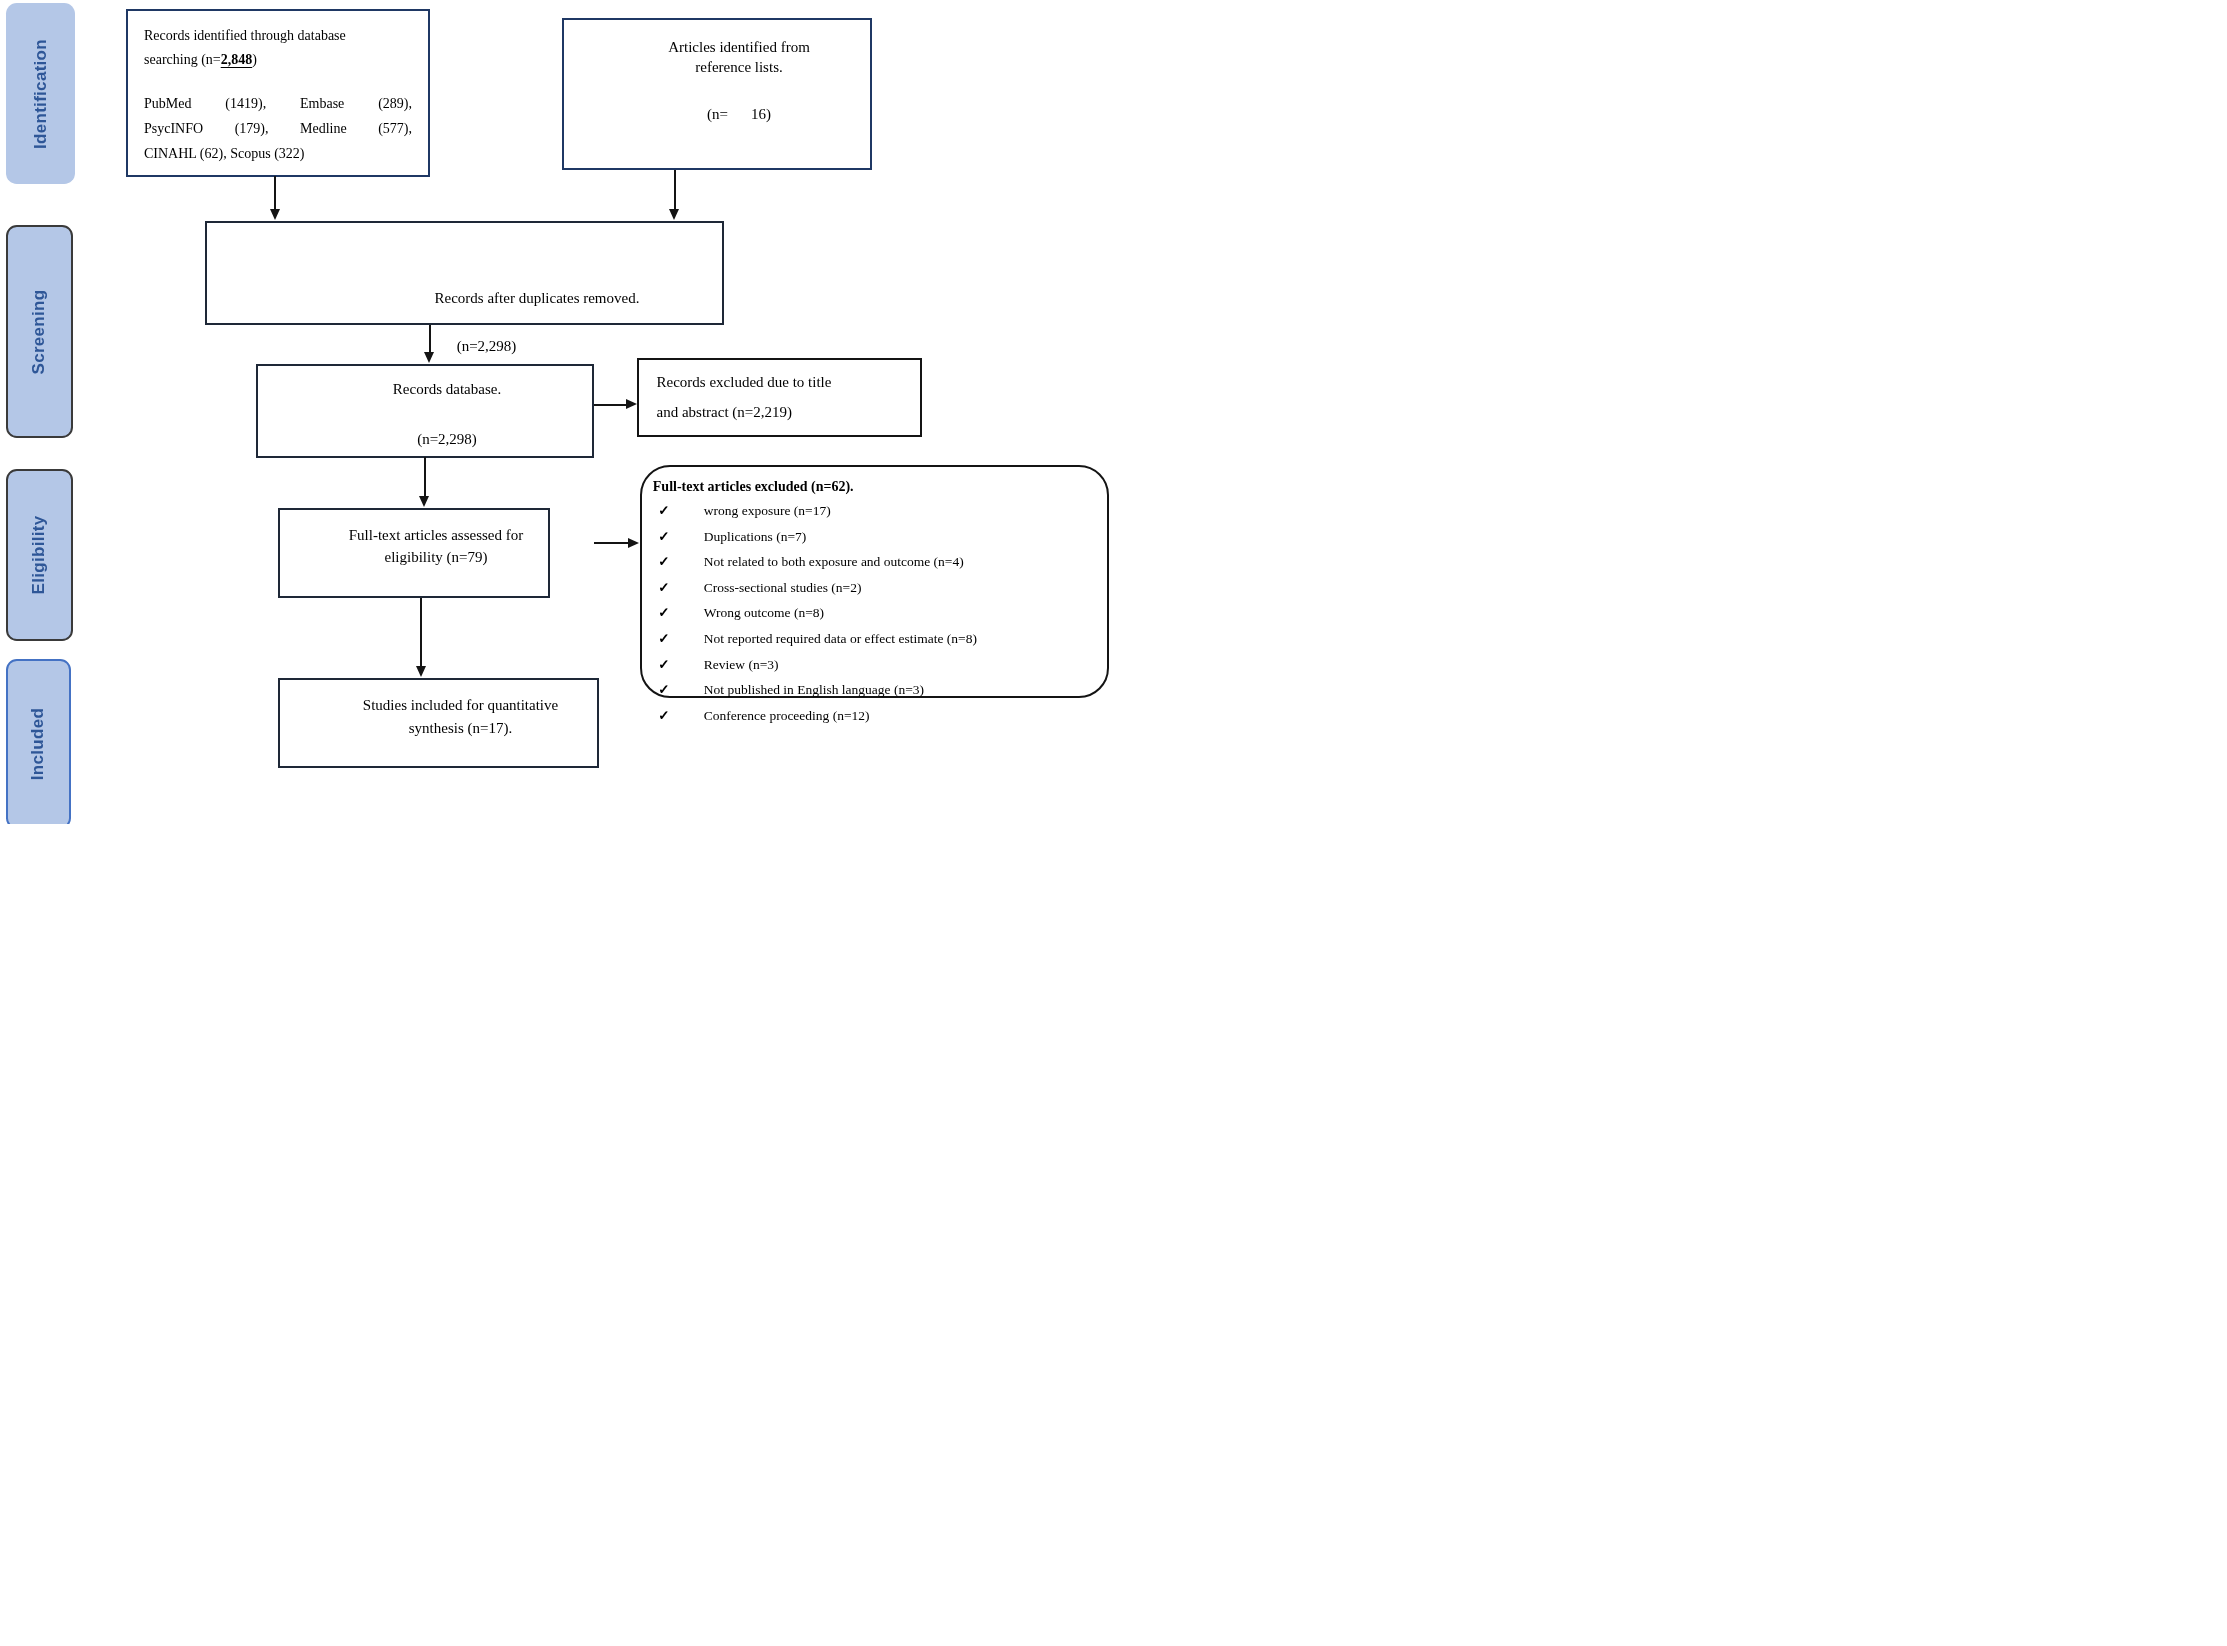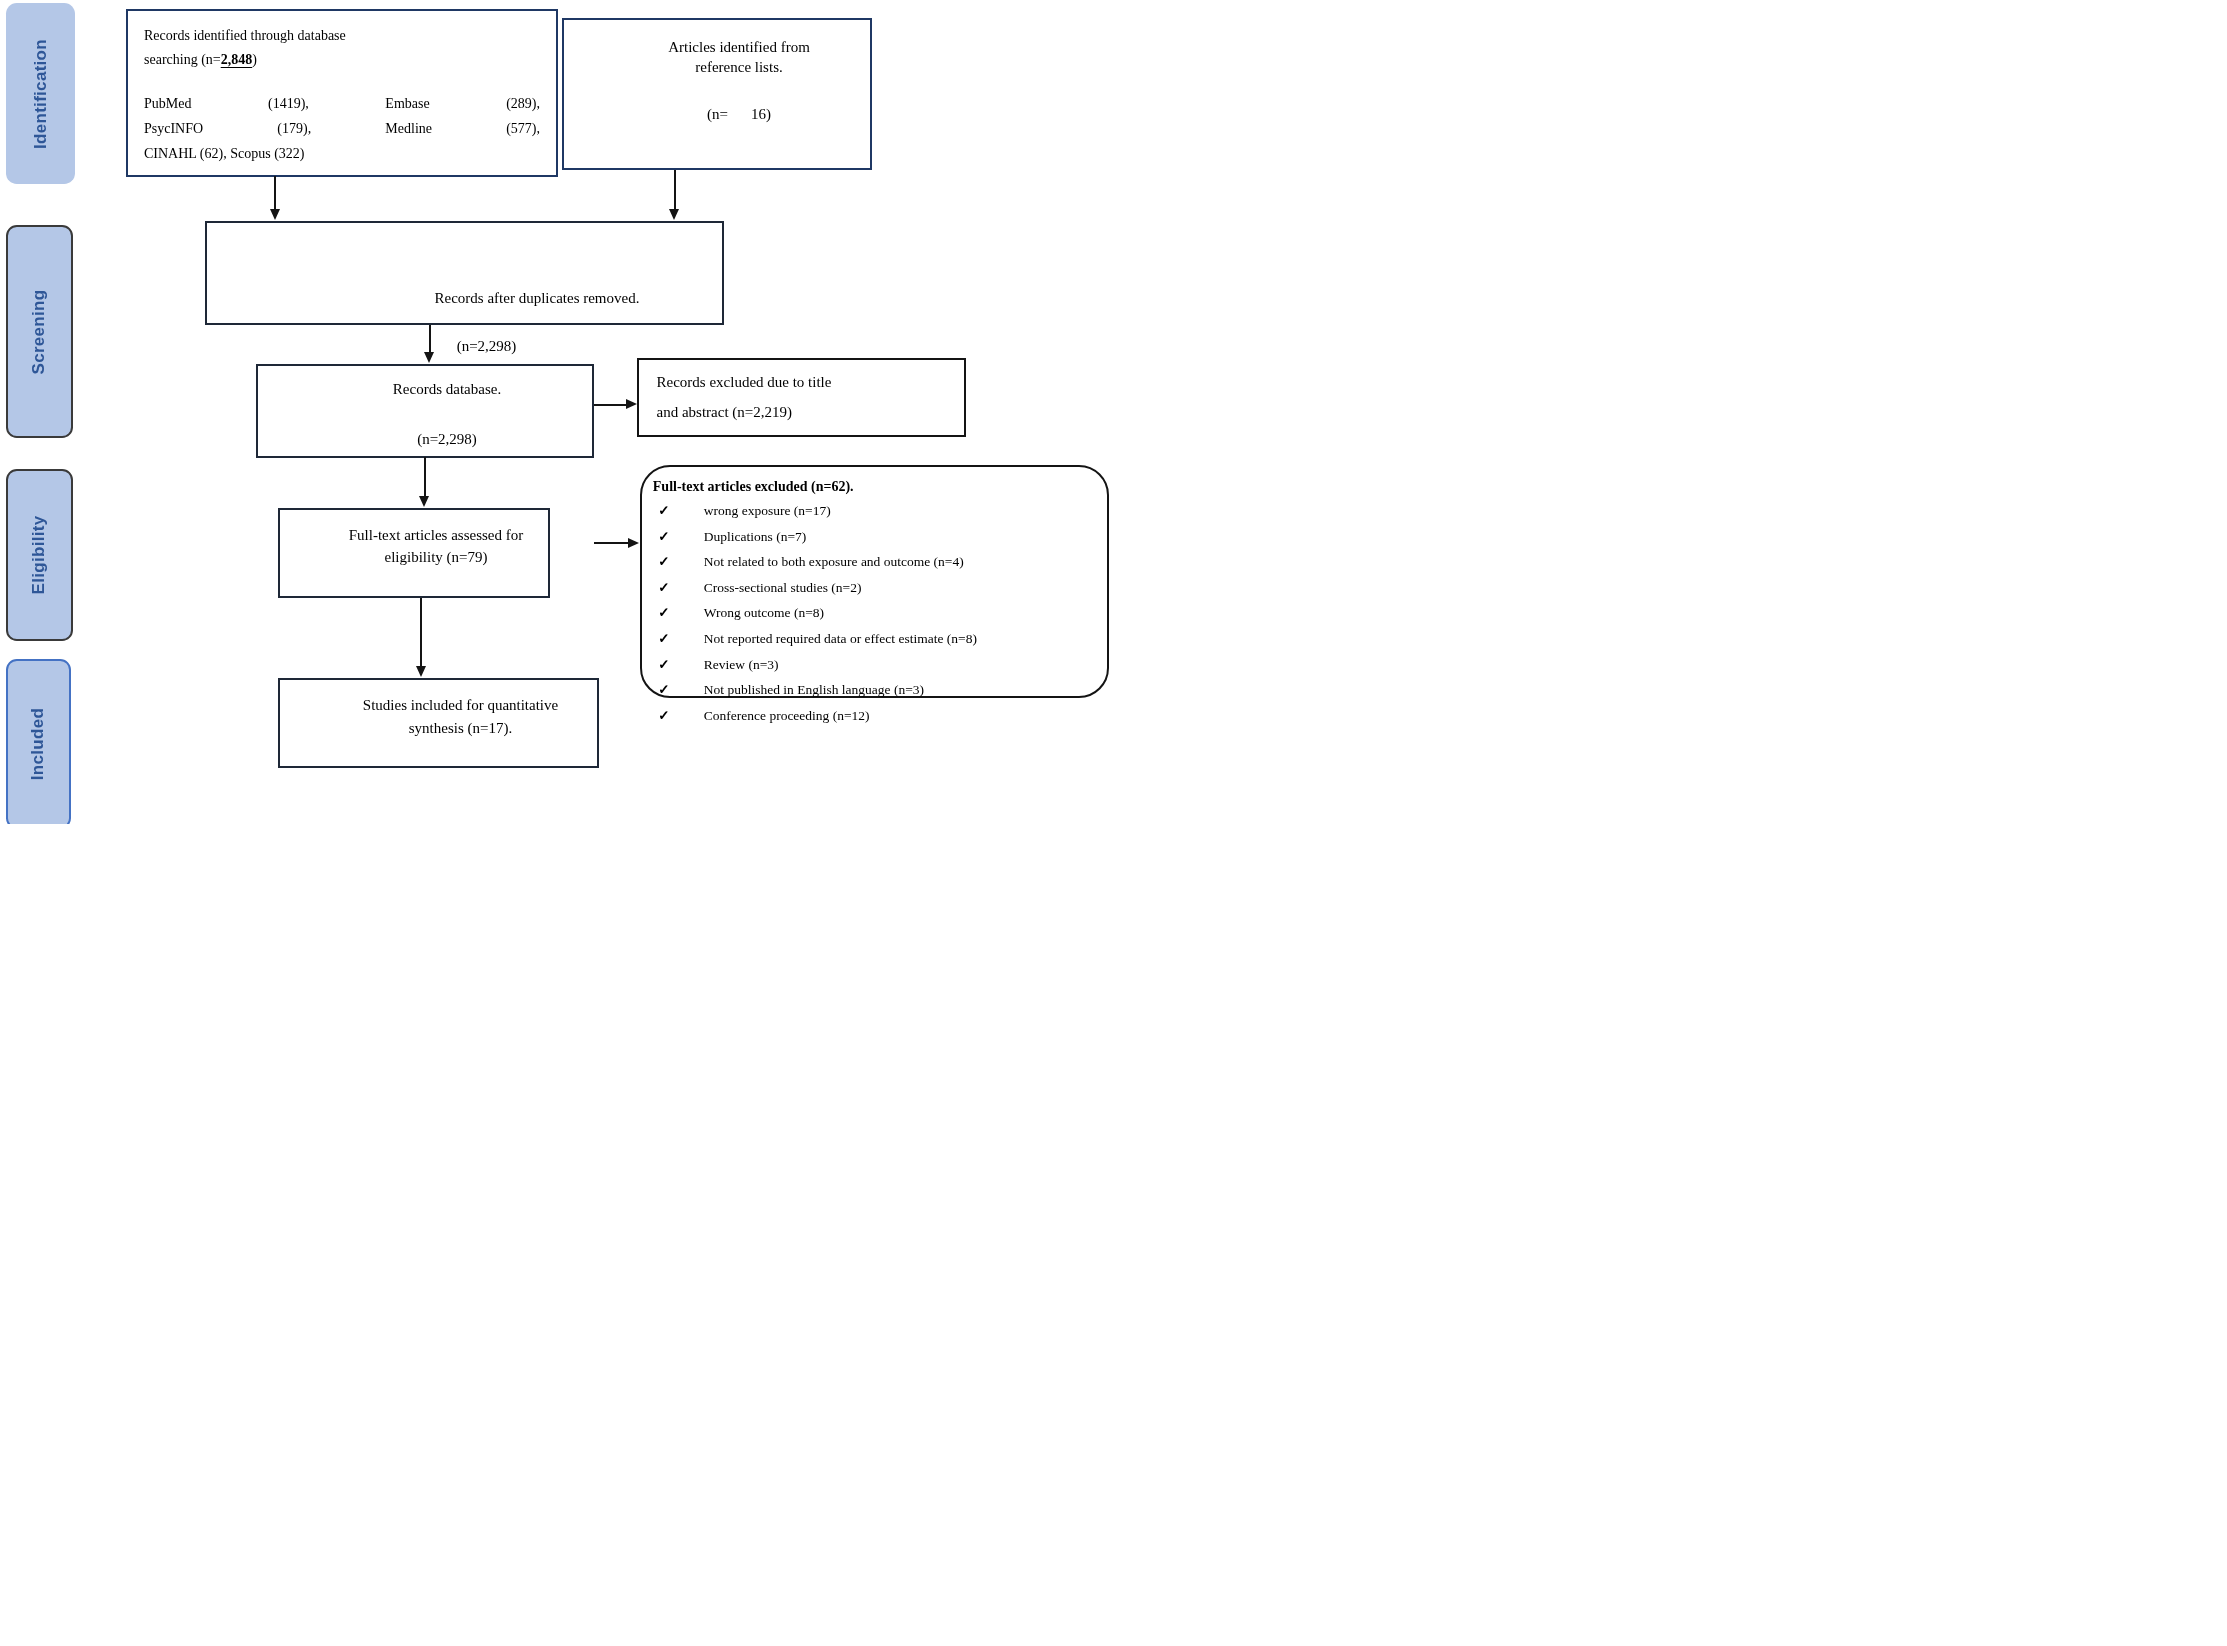--- a/index.html
+++ b/index.html
@@ -43,38 +43,38 @@
     background: #fff;
     box-sizing: border-box;
     font-size: 15px;
     line-height: 20px;
   }
   .b-navy  { border: 2px solid var(--navy-border, #1f3864); }
   .b-dark  { border: 2px solid var(--dark-border, #1e2837); }
   .b-black { border: 2px solid var(--black-border, #141414); }
   .centered { text-align: center; padding-left: 44px; }
 
-  #box-identified { left: 126px; top: 8.8px; width: 432px; height: 168px; padding: 13.5px 16px; font-size: 14px; line-height: 24px; }
+  #box-identified { left: 126px; top: 8.8px; width: 304px; height: 168px; padding: 13.5px 16px; font-size: 14px; line-height: 24px; }
   #box-identified .title { margin-bottom: 19px; }
   .bold-underline { font-weight: bold; text-decoration: underline; text-decoration-thickness: 1.3px; text-underline-offset: 2.7px; }
   .db-line { text-align: justify; text-align-last: justify; line-height: 25px; }
   .db-line:last-child { text-align-last: left; }
 
   #box-references { left: 562px; top: 17.5px; width: 310px; height: 152px; padding-top: 17.5px; }
   #box-references .nline { margin-top: 27px; }
   .bold { font-weight: normal; margin-left: 23px; }
 
   #box-duplicates { left: 205px; top: 221px; width: 519px; height: 104px; padding-top: 17px; }
   #box-duplicates .shift-right { margin-left: 101px; margin-top: 48px; }
   #box-duplicates .nline { margin-top: 28px; }
 
   #box-screened { left: 256px; top: 364px; width: 338px; height: 94px; padding-top: 12.8px; }
   #box-screened .nline { margin-top: 30px; }
 
-  #box-excluded-title { left: 637px; top: 358px; width: 329px; height: 79px; padding: 7.4px 6.7px 0 17.5px; line-height: 30px; }
+  #box-excluded-title { left: 637px; top: 358px; width: 285px; height: 79px; padding: 7.4px 6.7px 0 17.5px; line-height: 30px; }
 
   #box-fulltext { left: 278px; top: 508px; width: 272px; height: 90px; padding-top: 14px; line-height: 22px; }
 
   #box-fulltext-excluded { left: 640px; top: 465px; width: 469px; height: 233px; padding: 9.4px 9.4px 0 10.8px; border-radius: 30px; }
   #box-fulltext-excluded .title { font-weight: bold; font-size: 14px; line-height: 21.6px; }
   .check-item { display: flex; line-height: 25.6px; font-size: 13.5px; }
   .check { width: 51px; padding-left: 5.4px; box-sizing: border-box; font-weight: bold; flex: none; }
   .check-text { flex: 1; }
 
   #box-included { left: 278px; top: 678px; width: 321px; height: 90px; padding-top: 14px; line-height: 23px; }

